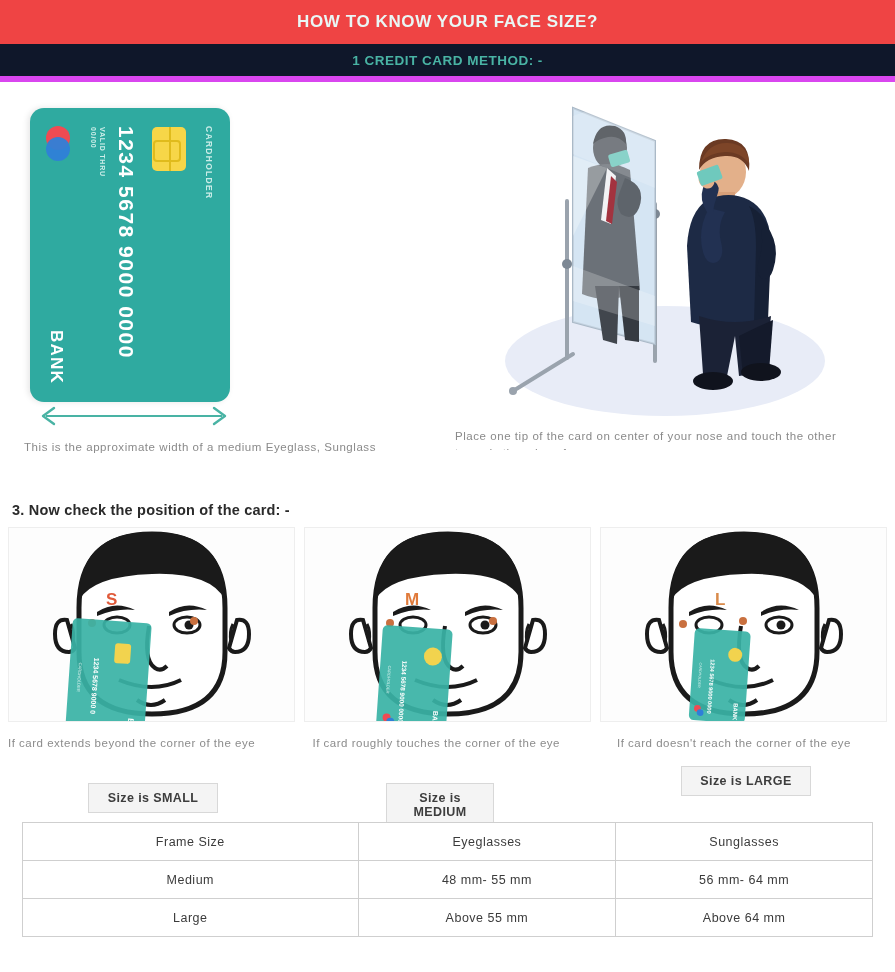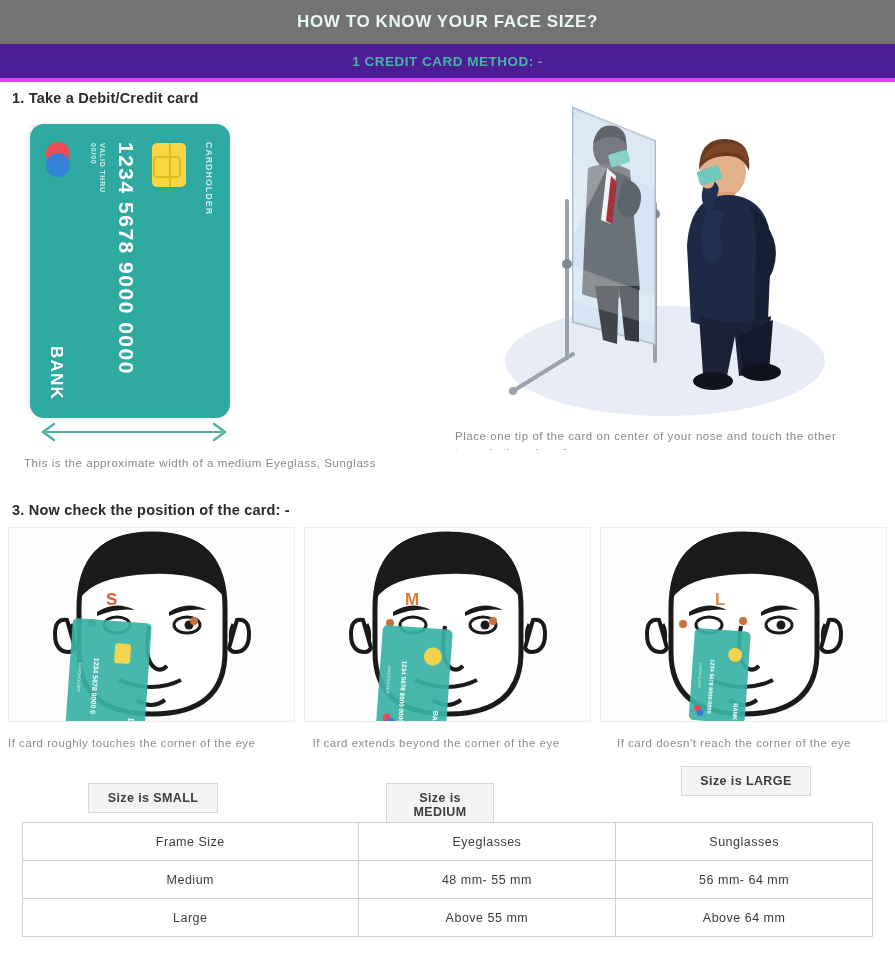--- a/index.html
+++ b/index.html
@@ -12,39 +12,39 @@
     height: 972px;
     font-family: "Liberation Sans", sans-serif;
     color: #333;
     overflow: hidden;
     position: relative;
   }
 
   
   .header-bar {
     height: 44px;
-    background: #737373;
+    background: #ef4444;
     display: flex;
     align-items: center;
     justify-content: center;
     box-sizing: border-box;
   }
   .header-title {
     color: #e9f7f5;
     font-size: 17px;
     font-weight: bold;
     letter-spacing: 0.6px;
   }
   .subheader-bar {
     height: 38px;
-    background: #4c1d95;
+    background: #0f172a;
     display: flex;
     align-items: center;
     justify-content: center;
-    border-bottom: 4px solid #d946ef;
+    border-bottom: 6px solid #d946ef;
     box-sizing: border-box;
   }
   .subheader-title {
     color: #49b3a4;
     font-size: 13.5px;
     font-weight: bold;
     letter-spacing: 0.5px;
   }
 
   
@@ -285,21 +285,20 @@
 <div class="header-bar">
   <div class="header-title">HOW TO KNOW YOUR FACE SIZE?</div>
 </div>
 <div class="subheader-bar">
   <div class="subheader-title">1 CREDIT CARD METHOD: -</div>
 </div>
 
 <div class="top-row">
 
   <div class="col-left">
-    <div class="step-heading">1. Take a Debit/Credit card</div>
 
     <div class="card-stage">
       <div class="card">
         <div class="card-holder">CARDHOLDER</div>
         <div class="card-chip"></div>
         <div class="card-number">1234 5678 9000 0000</div>
         <div class="card-expiry">
           <div>VALID THRU</div>
           <div>00/00</div>
         </div>
@@ -497,22 +496,22 @@
         <text x="44" y="72" fill="#fff" font-size="6" font-family="Liberation Sans, sans-serif" font-weight="bold" transform="rotate(90 44 72)">BANK</text>
         <circle cx="8" cy="80" r="3.4" fill="#ef4b53"></circle>
         <circle cx="11" cy="84" r="3.4" fill="#2f7fd8"></circle>
       </g>
       <text x="114" y="77" fill="#d98a4a" font-size="17" font-weight="bold" font-family="Liberation Sans, sans-serif">L</text>
     </svg>
   </div>
 </div>
 
 <div class="panel-captions">
+  <div class="panel-caption">If card extends beyond the corner of the eye</div>
   <div class="panel-caption">If card roughly touches the corner of the eye</div>
-  <div class="panel-caption">If card extends beyond the corner of the eye</div>
   <div class="panel-caption">If card doesn't reach the corner of the eye</div>
 </div>
 
 <div class="size-btn" id="btn-small">Size is SMALL</div>
 <div class="size-btn" id="btn-medium">Size is MEDIUM</div>
 <div class="size-btn" id="btn-large">Size is LARGE</div>
 
 <table class="size-table">
   <colgroup>
       <col class="c1">

